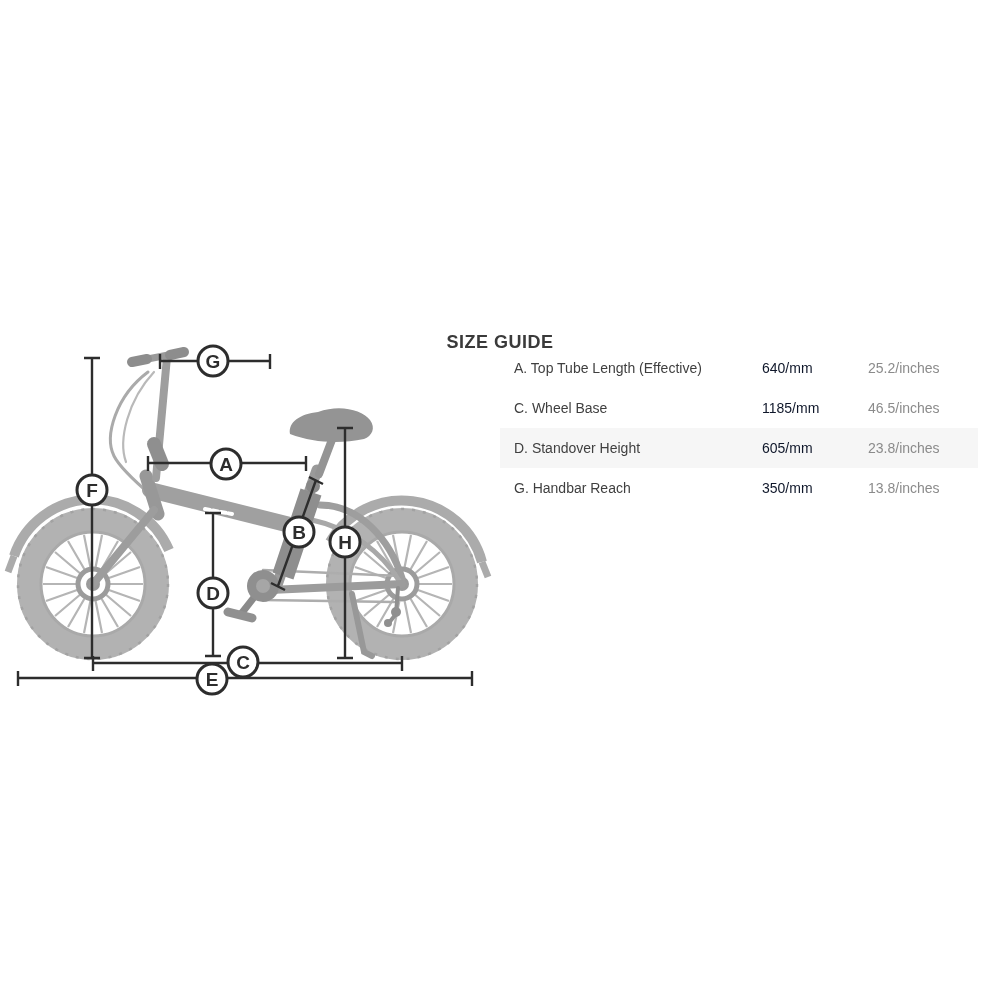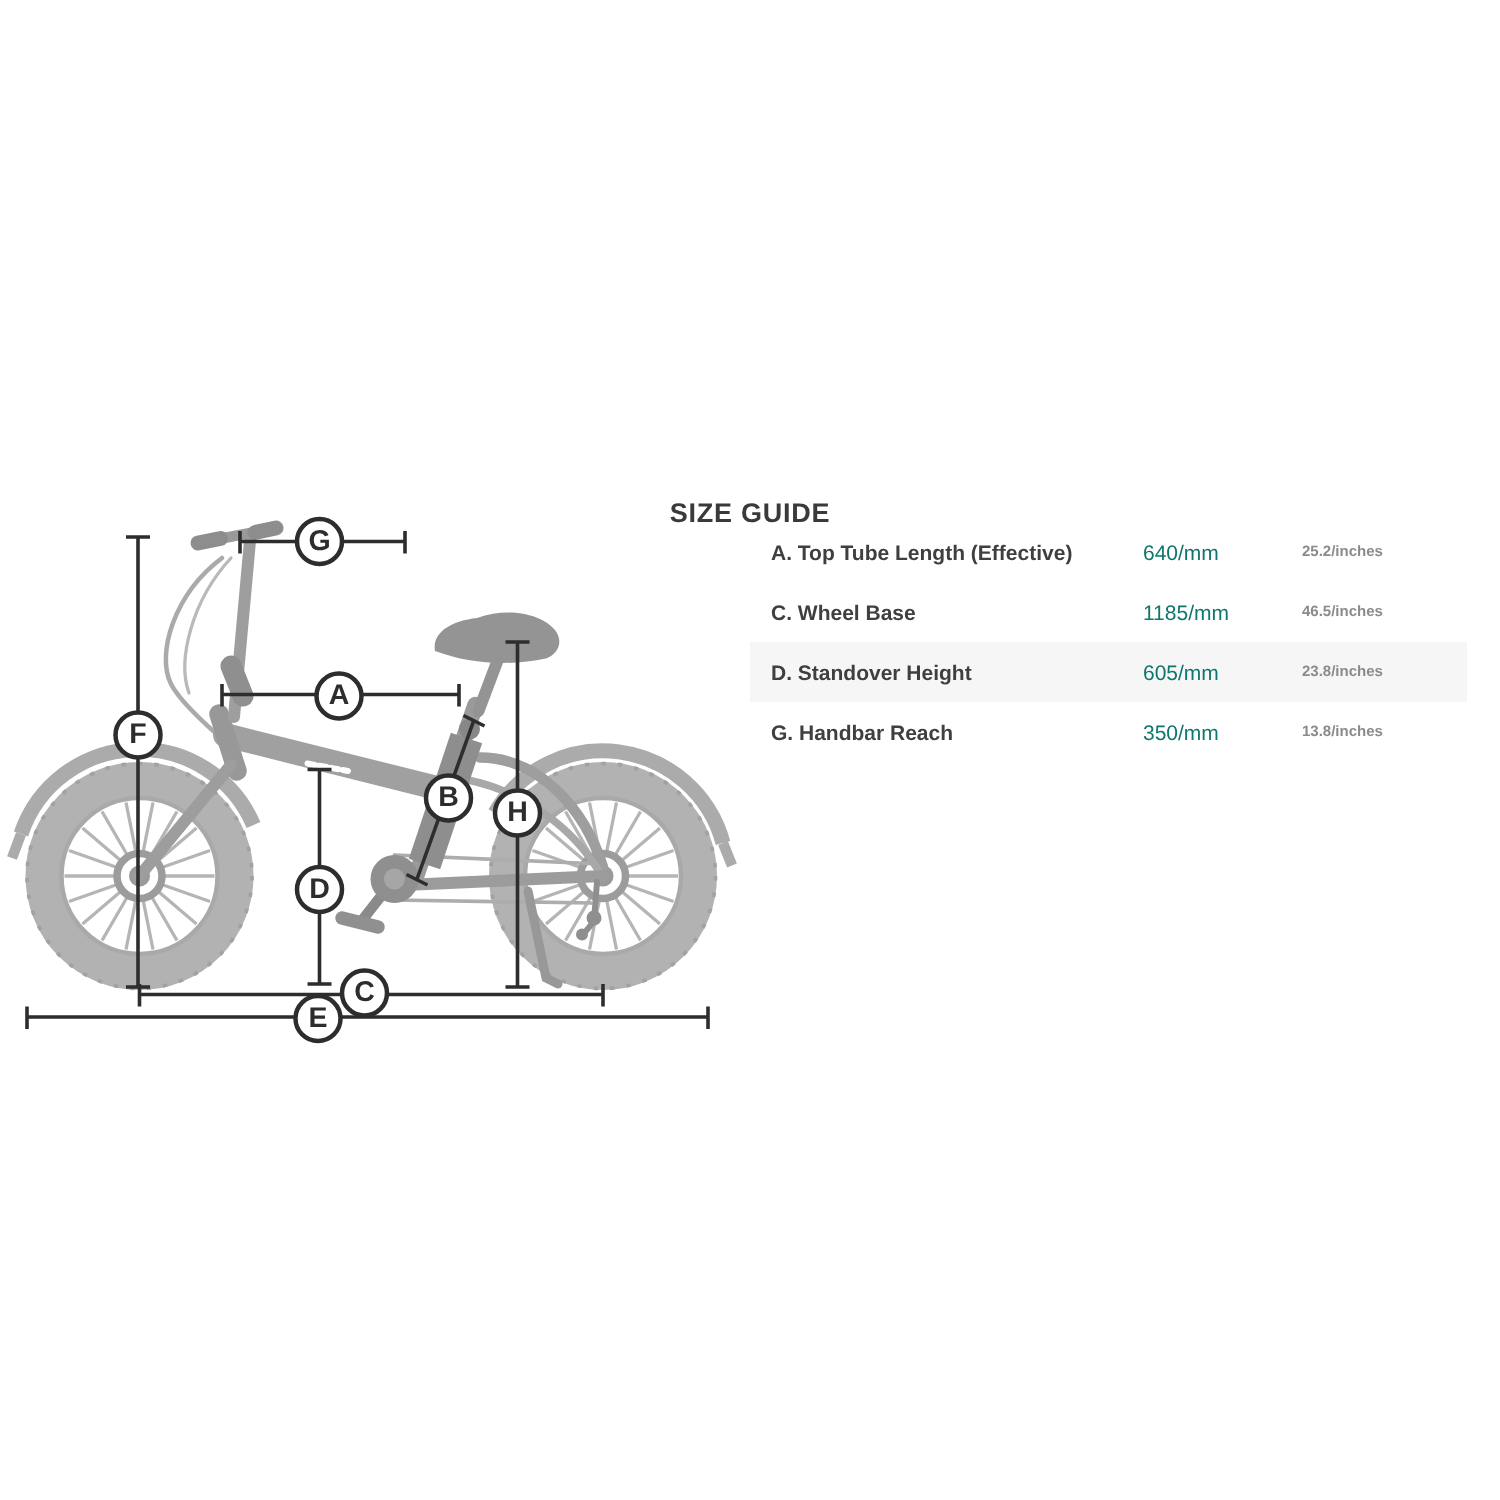--- a/index.html
+++ b/index.html
@@ -29,29 +29,29 @@
   .m-e { left:212px; top:679px; }
   .m-f { left:92px;  top:490px; }
   .m-g { left:213px; top:361px; }
   .m-h { left:345px; top:542px; }
   
   .size-table { position:absolute; left:500px; top:348px; width:478px; z-index:2; }
   .size-row { position:relative; height:40px; }
   .size-row.alt { background:#f6f6f6; }
   .size-row .lbl {
     position:absolute; left:14px; top:50%; transform:translateY(-50%);
-    font-size:14px; font-weight:700; color:#3f3f3f; white-space:nowrap;
+    font-size:14px; font-weight:400; color:#3f3f3f; white-space:nowrap;
   }
   .size-row .mm {
     position:absolute; left:262px; top:50%; transform:translateY(-50%);
-    font-size:14px; color:#0f766e; white-space:nowrap;
+    font-size:14px; color:#0f172a; white-space:nowrap;
   }
   .size-row .inch {
     position:absolute; left:368px; top:50%; transform:translateY(-50%);
-    font-size:10px; color:#8b8b8b; white-space:nowrap;font-weight:bold;
+    font-size:14px; color:#8b8b8b; white-space:nowrap;
   }
 </style>
 </head>
 <body>
 
 <div class="page">
 
   <div class="title">SIZE GUIDE</div>
 
   <svg class="diagram" viewBox="0 0 1000 1000" xmlns="http://www.w3.org/2000/svg">

